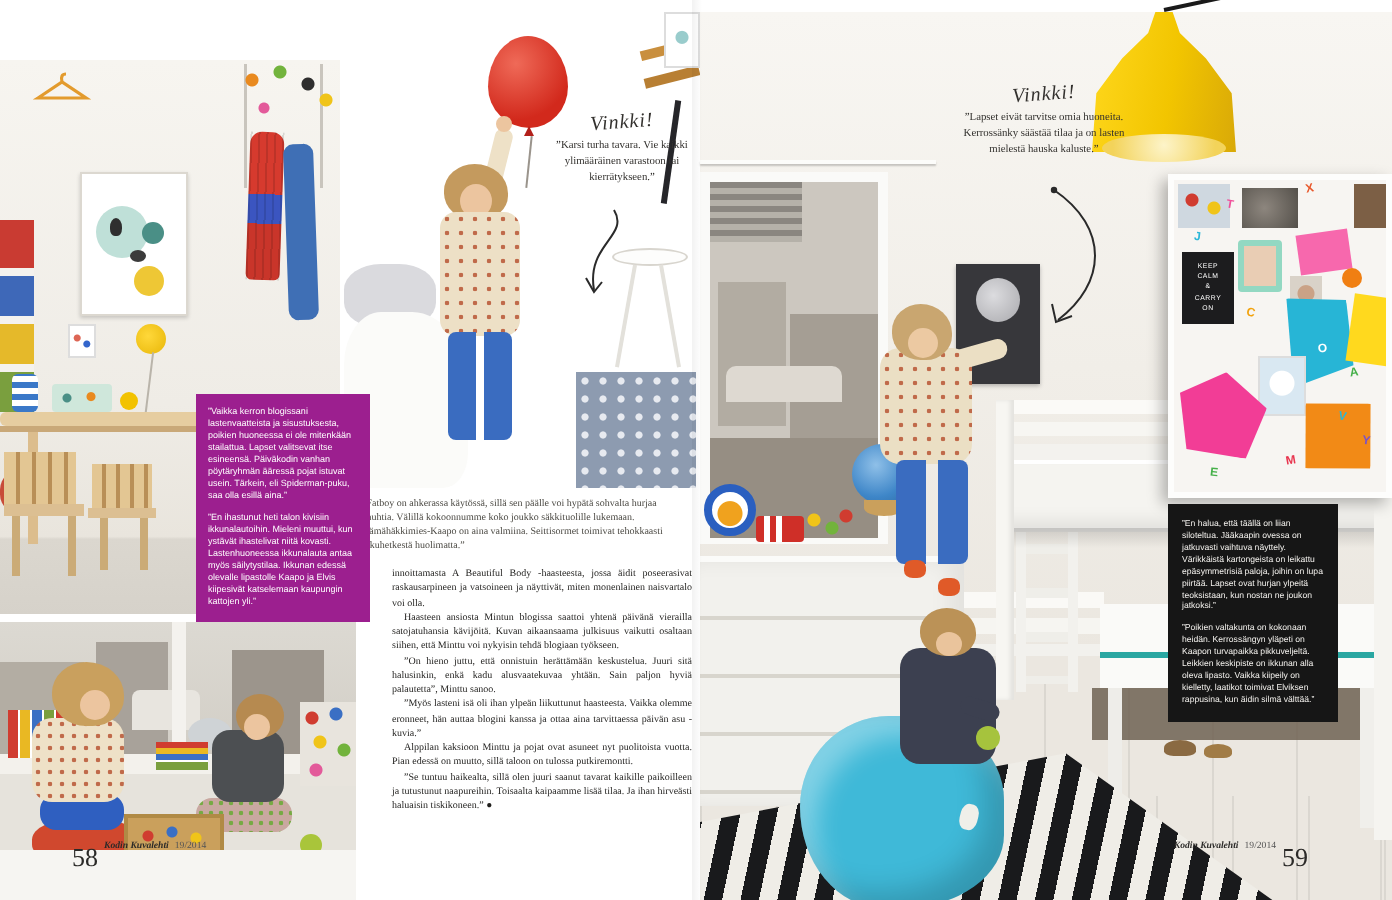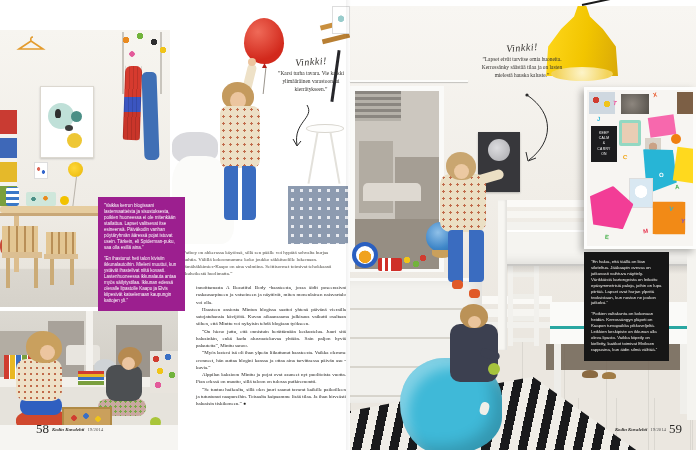--- a/index.html
+++ b/index.html
@@ -148,23 +148,23 @@
   .arrow-left{left:288px;top:104px;z-index:4;}
   .arrow-right{left:515px;top:92px;z-index:4;}
 
   
   .caption{left:181px;top:249px;width:164px;z-index:2;font-size:5px;line-height:1.4;color:#4a4842;}
   .bodytext{left:196px;top:284px;width:150px;z-index:2;font-size:5px;line-height:1.45;color:#1f1e1c;text-align:justify;}
   .bodytext p{margin:0;}
   .bodytext p + p{text-indent:6px;}
 
   
-  .footer{z-index:6;display:flex;align-items:center;gap:3px;color:#2b2a28;}
+  .footer{z-index:6;display:flex;align-items:flex-start;gap:3px;color:#2b2a28;}
   .footer-left{left:36px;top:421px;}
-  .footer-right{left:560px;top:421px;width:122px;justify-content:flex-end;}
+  .footer-right{left:532px;top:421px;width:122px;justify-content:flex-end;}
   .pagenum{font-size:13px;font-family:"Liberation Serif",serif;}
   .mag{font-size:4.8px;font-weight:bold;font-style:italic;}
   .issue{font-size:4.8px;color:#555;}
 
   
   .ph-bunk{left:350px;top:6px;width:346px;height:444px;z-index:1;
     background:linear-gradient(180deg,#f8f6f2,#f1eee8 40%,#ebe7e0 72%);}
   .lamp-cable{left:232px;top:-2px;width:58px;height:2px;background:#1a1a1a;transform:rotate(-12deg);transform-origin:left center;}
   .lamp-cone{left:196px;top:0;width:72px;height:70px;background:linear-gradient(100deg,#ffd81e,var(--lamp_yellow) 55%,#d9a908);
     clip-path:polygon(44% 0,56% 0,61% 15%,79% 33%,97% 58%,100% 100%,0 100%,3% 58%,21% 33%,39% 15%);}

